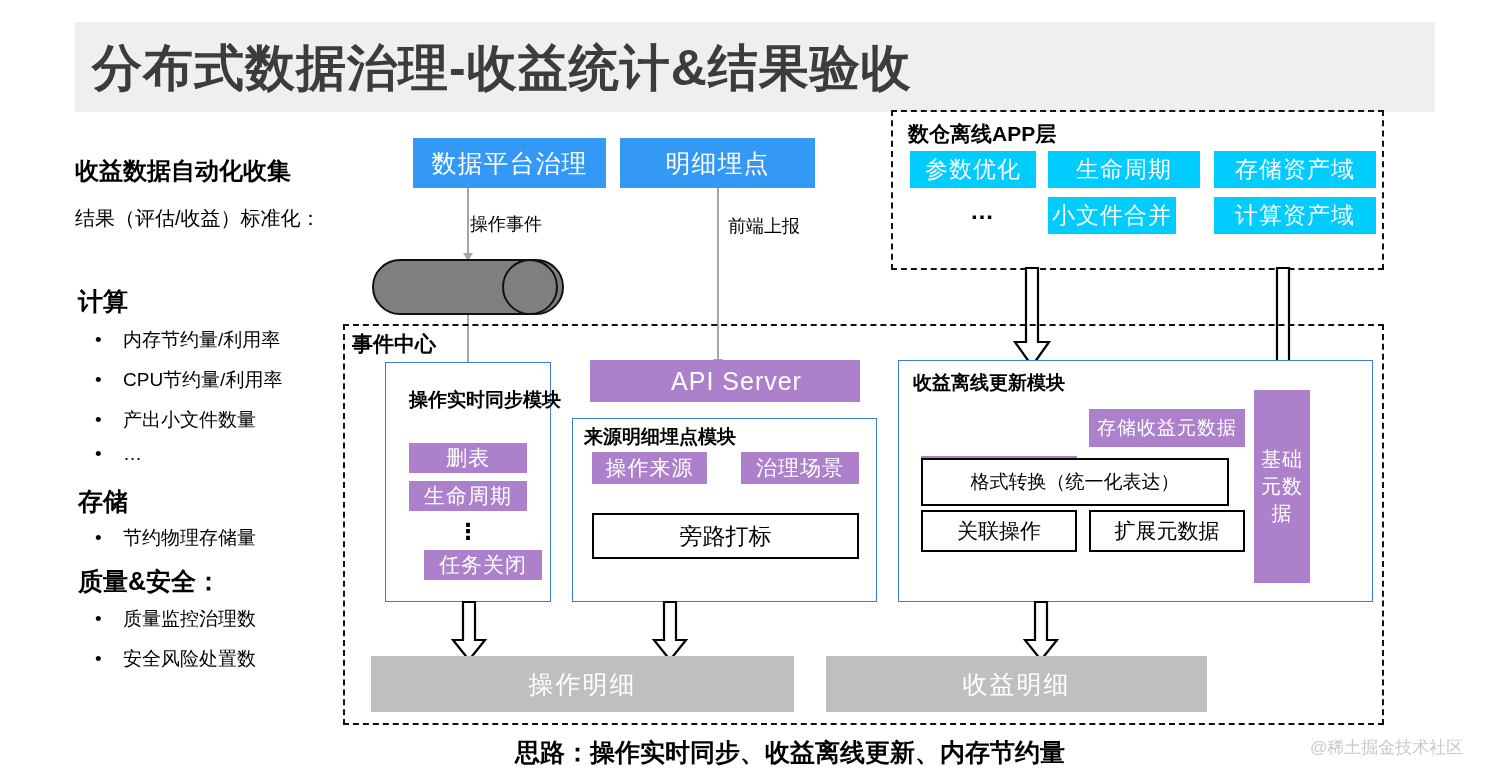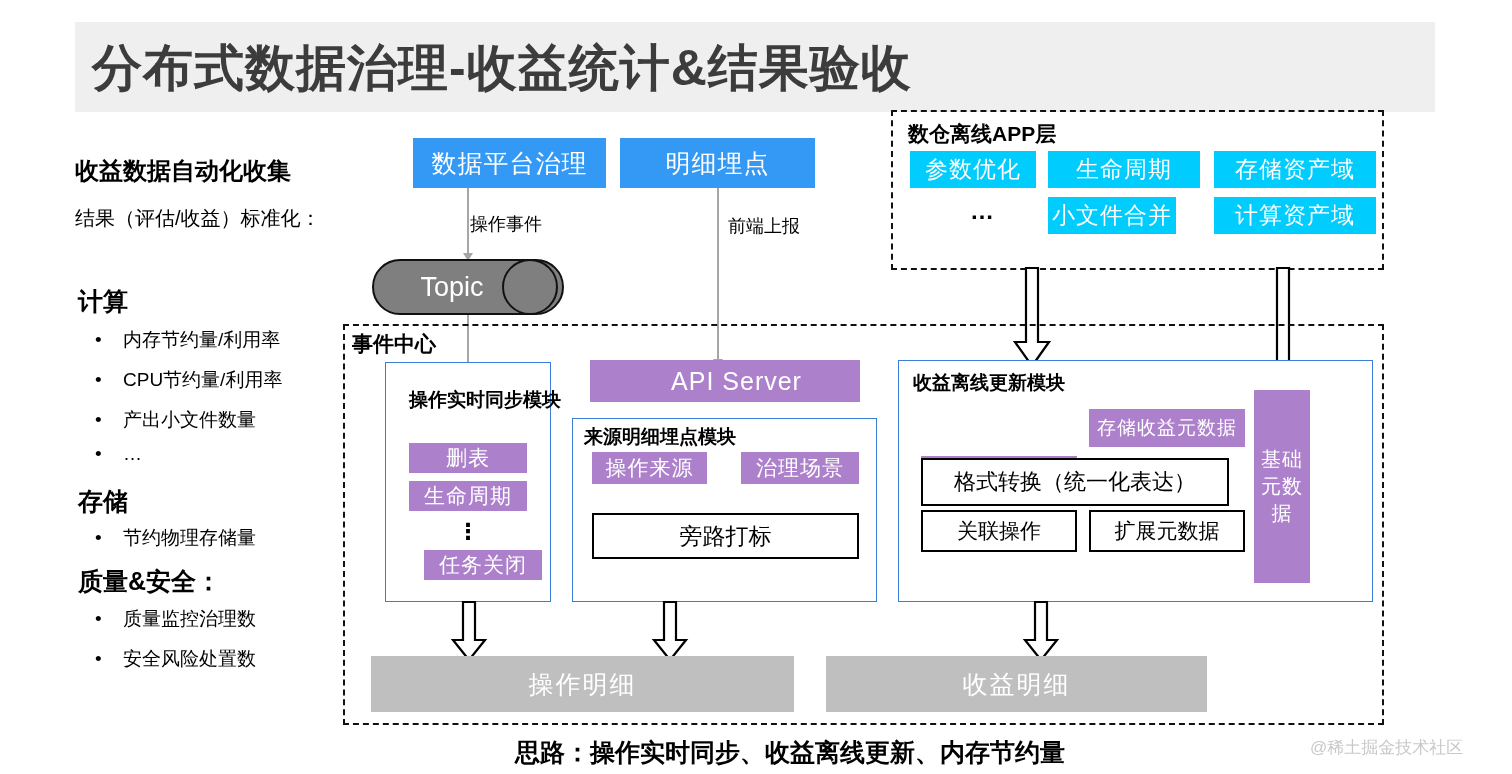--- a/index.html
+++ b/index.html
@@ -133,21 +133,20 @@
 <div class="abs vline-arrow" style="left:463px;top:253px;"></div>
 <div class="abs edge-label" style="left:470px;top:212px;">操作事件</div>
 
 <div class="abs vline" style="left:717px;top:188px;height:172px;"></div>
 <div class="abs vline-arrow" style="left:713px;top:359px;"></div>
 <div class="abs edge-label" style="left:728px;top:214px;">前端上报</div>
 
 <div class="abs" id="topic-shape">
   <div class="abs" id="topic-body"></div>
   <div class="abs" id="topic-cap"></div>
-  <div class="abs" id="topic-label">Topic</div>
 </div>
 
 <div class="abs vline" style="left:467px;top:315px;height:50px;"></div>
 <div class="abs vline-arrow" style="left:463px;top:364px;"></div>
 
 <div class="abs dashed-box" style="left:891px;top:110px;width:493px;height:160px;"></div>
 <div class="abs box-label" style="left:908px;top:120px;font-size:21px;">数仓离线APP层</div>
 
 <div class="abs cyan-box" style="left:910px;top:151px;width:126px;height:37px;">参数优化</div>
 <div class="abs cyan-box" style="left:1048px;top:151px;width:152px;height:37px;">生命周期</div>
@@ -180,21 +179,21 @@
 <div class="abs blue-outline" style="left:572px;top:418px;width:305px;height:184px;"></div>
 <div class="abs box-label" style="left:584px;top:424px;">来源明细埋点模块</div>
 <div class="abs purple-box" style="left:592px;top:452px;width:115px;height:32px;">操作来源</div>
 <div class="abs purple-box" style="left:741px;top:452px;width:118px;height:32px;">治理场景</div>
 <div class="abs white-box" style="left:592px;top:513px;width:267px;height:46px;font-size:23px;">旁路打标</div>
 
 <div class="abs blue-outline" style="left:898px;top:360px;width:475px;height:242px;"></div>
 <div class="abs box-label" style="left:913px;top:370px;">收益离线更新模块</div>
 <div class="abs purple-box" style="left:921px;top:409px;width:156px;height:38px;font-size:19px;margin-top:47px;">计算收益元数据</div>
 <div class="abs purple-box" style="left:1089px;top:409px;width:156px;height:38px;font-size:19px;">存储收益元数据</div>
-<div class="abs white-box" style="left:921px;top:458px;width:308px;height:48px;font-size:22px;">格式转换（统一化表达）</div>
+<div class="abs white-box" style="left:921px;top:458px;width:308px;height:48px;font-size:19px;">格式转换（统一化表达）</div>
 <div class="abs white-box" style="left:921px;top:510px;width:156px;height:42px;font-size:21px;text-align:center;">关联操作</div>
 <div class="abs white-box" style="left:1089px;top:510px;width:156px;height:42px;font-size:21px;">扩展元数据</div>
 <div class="abs purple-box" style="left:1254px;top:390px;width:56px;height:193px;font-size:20px;line-height:27px;text-align:center;">基础元数据</div>
 
 <svg class="abs block-arrow" style="left:450px;top:602px;width:38px;height:60px;" viewBox="0 0 38 60">
   <polygon points="13,0 25,0 25,38 35,38 19,58 3,38 13,38" fill="#ffffff" stroke="#000" stroke-width="2.2"></polygon>
 </svg>
 <svg class="abs block-arrow" style="left:651px;top:602px;width:38px;height:60px;" viewBox="0 0 38 60">
   <polygon points="13,0 25,0 25,38 35,38 19,58 3,38 13,38" fill="#ffffff" stroke="#000" stroke-width="2.2"></polygon>
 </svg>

